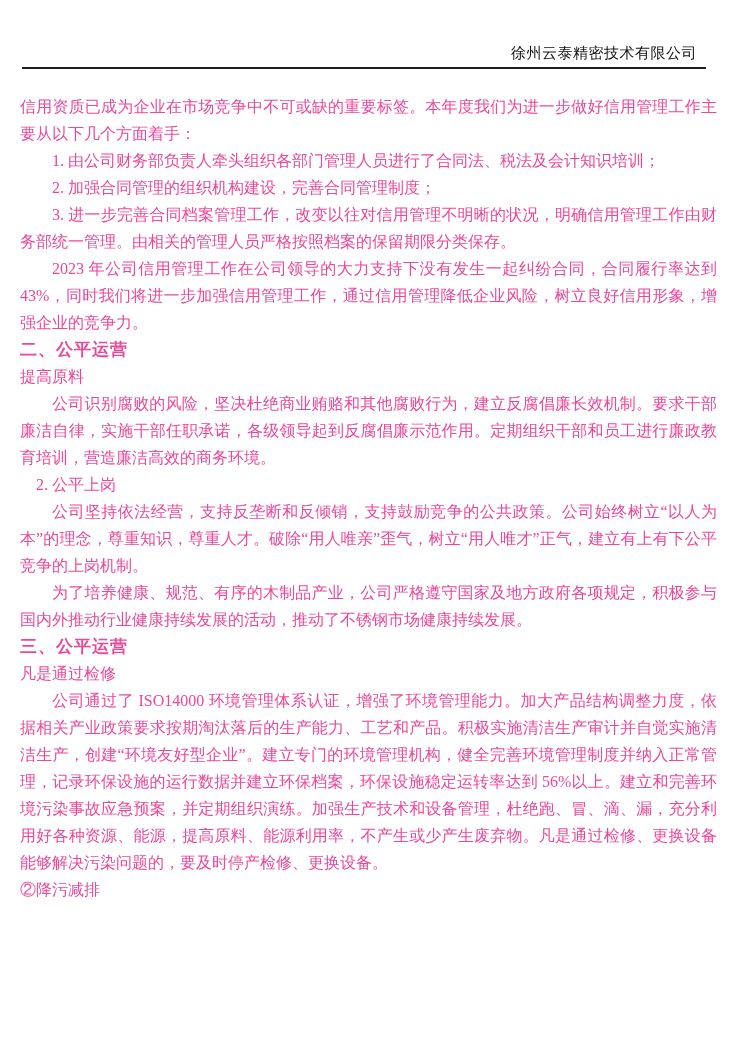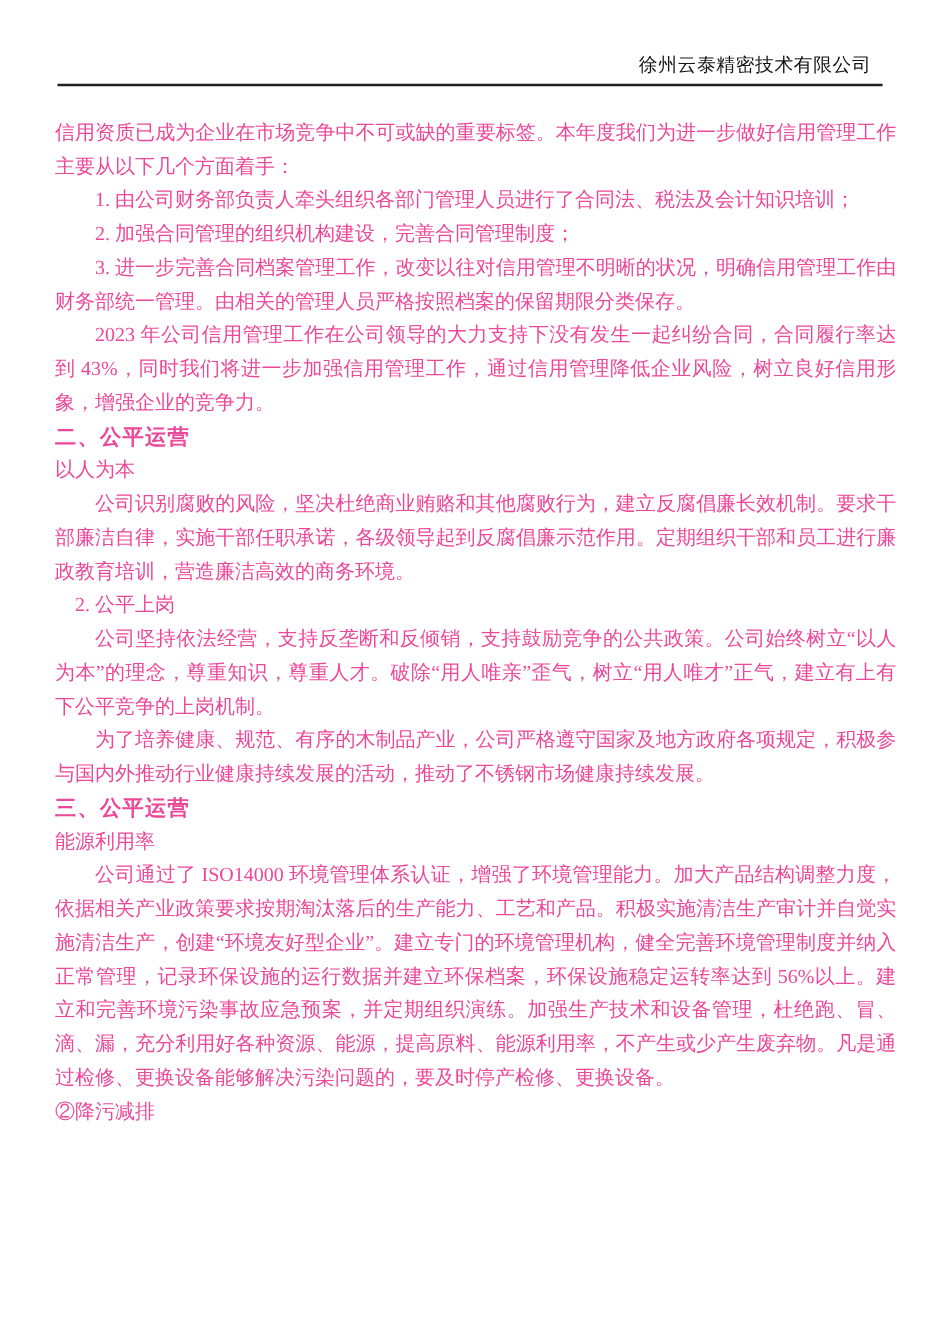--- a/index.html
+++ b/index.html
@@ -8,21 +8,21 @@
     background: #ffffff;
   }
   .page {
     position: relative;
     box-sizing: border-box;
     width: 750px;
     height: 1061px;
     margin: 0 auto;
     background: #ffffff;
     color: #000000;
-    padding: 44px 33px 0 44px;
+    padding: 44px 33px 0 20px;
     overflow: hidden;
     font-family: "Liberation Serif", "DejaVu Serif", serif;
   }
   .header .company {
     text-align: right;
     font-size: 15px;
     line-height: 19px;
     padding-right: 20px;
     color: #141414;
     letter-spacing: 0.5px;
@@ -63,24 +63,24 @@
     <div class="rule"></div>
   </div>
 
   <div class="doc" id="doc-body">
       <p class="">信用资质已成为企业在市场竞争中不可或缺的重要标签。本年度我们为进一步做好信用管理工作主要从以下几个方面着手：</p>
       <p class="indent2 ">1. 由公司财务部负责人牵头组织各部门管理人员进行了合同法、税法及会计知识培训；</p>
       <p class="indent2 ">2. 加强合同管理的组织机构建设，完善合同管理制度；</p>
       <p class="indent2 ">3. 进一步完善合同档案管理工作，改变以往对信用管理不明晰的状况，明确信用管理工作由财务部统一管理。由相关的管理人员严格按照档案的保留期限分类保存。</p>
       <p class="indent2 ">2023 年公司信用管理工作在公司领导的大力支持下没有发生一起纠纷合同，合同履行率达到 43%，同时我们将进一步加强信用管理工作，通过信用管理降低企业风险，树立良好信用形象，增强企业的竞争力。</p>
       <p class="heading">二、公平运营</p>
-      <p class="">以人为本</p>
+      <p class="">提高原料</p>
       <p class="indent2 ">公司识别腐败的风险，坚决杜绝商业贿赂和其他腐败行为，建立反腐倡廉长效机制。要求干部廉洁自律，实施干部任职承诺，各级领导起到反腐倡廉示范作用。定期组织干部和员工进行廉政教育培训，营造廉洁高效的商务环境。</p>
       <p class="indent1 ">2. 公平上岗</p>
       <p class="indent2 ">公司坚持依法经营，支持反垄断和反倾销，支持鼓励竞争的公共政策。公司始终树立“以人为本”的理念，尊重知识，尊重人才。破除“用人唯亲”歪气，树立“用人唯才”正气，建立有上有下公平竞争的上岗机制。</p>
       <p class="indent2 ">为了培养健康、规范、有序的木制品产业，公司严格遵守国家及地方政府各项规定，积极参与国内外推动行业健康持续发展的活动，推动了不锈钢市场健康持续发展。</p>
       <p class="heading">三、公平运营</p>
-      <p class="">能源利用率</p>
+      <p class="">凡是通过检修</p>
       <p class="indent2 ">公司通过了 ISO14000 环境管理体系认证，增强了环境管理能力。加大产品结构调整力度，依据相关产业政策要求按期淘汰落后的生产能力、工艺和产品。积极实施清洁生产审计并自觉实施清洁生产，创建“环境友好型企业”。建立专门的环境管理机构，健全完善环境管理制度并纳入正常管理，记录环保设施的运行数据并建立环保档案，环保设施稳定运转率达到 56%以上。建立和完善环境污染事故应急预案，并定期组织演练。加强生产技术和设备管理，杜绝跑、冒、滴、漏，充分利用好各种资源、能源，提高原料、能源利用率，不产生或少产生废弃物。凡是通过检修、更换设备能够解决污染问题的，要及时停产检修、更换设备。</p>
       <p class="">②降污减排</p>
     </div>
 
 </div>
 
 </body></html>

